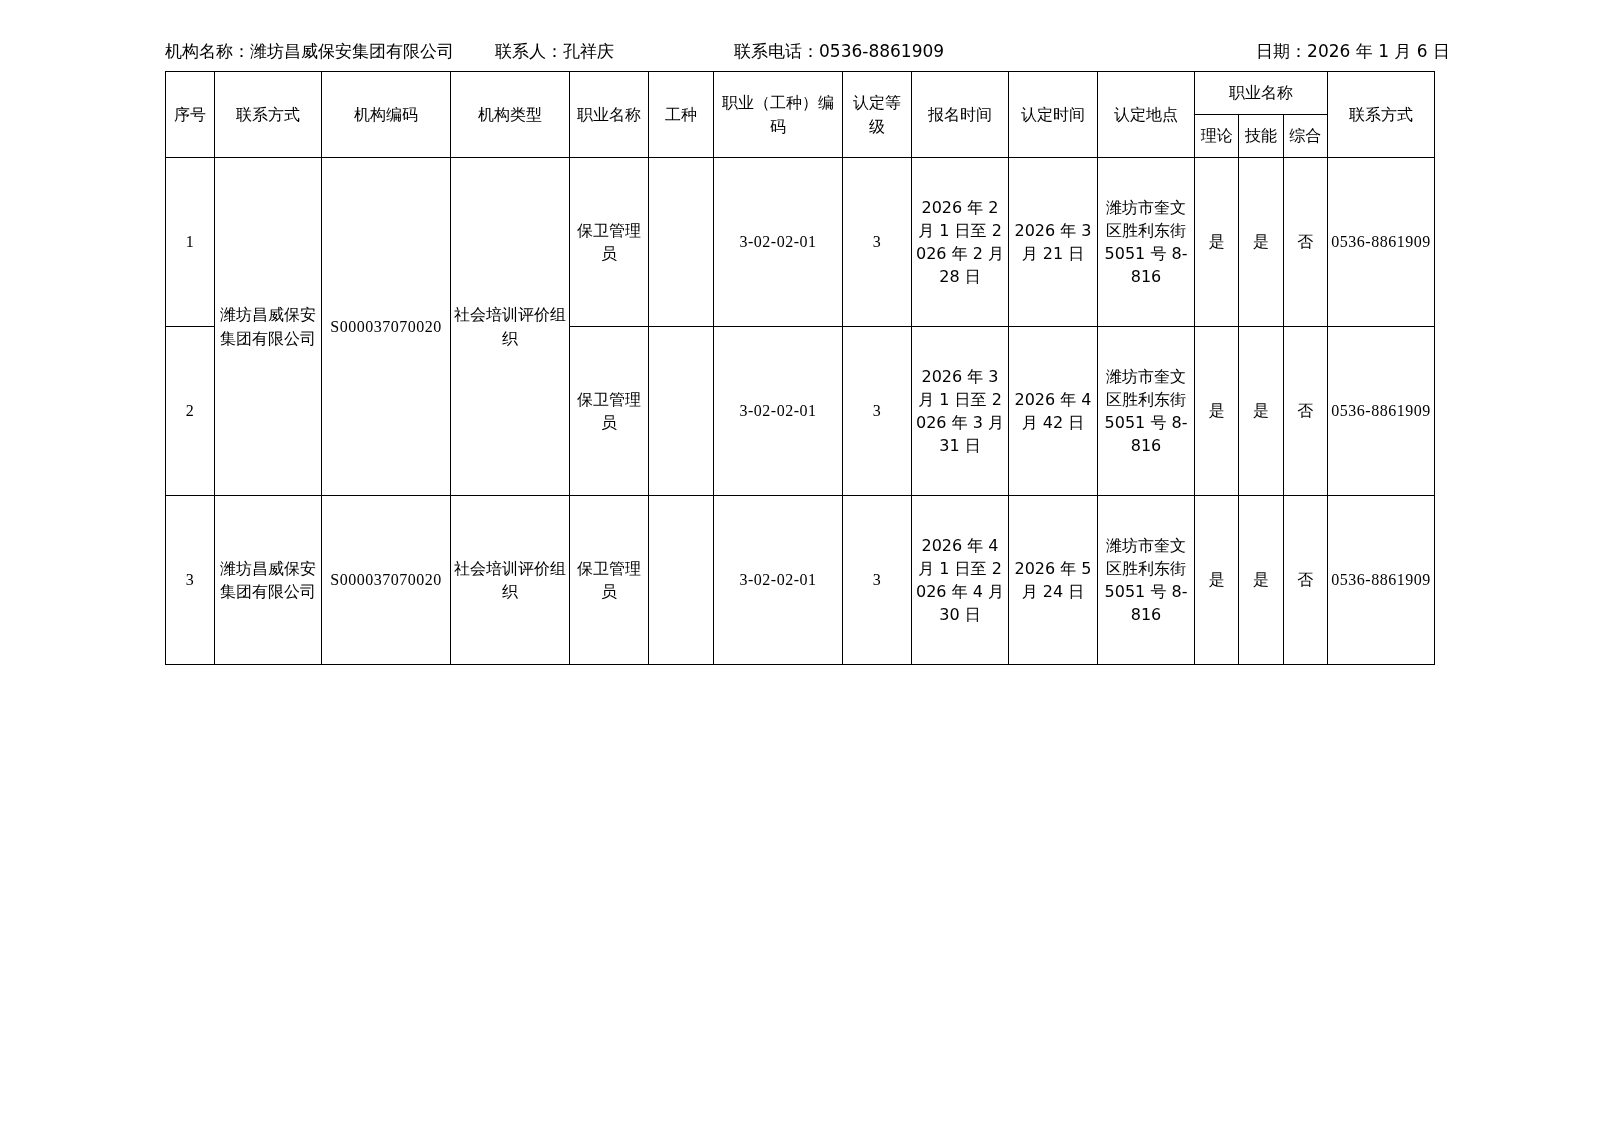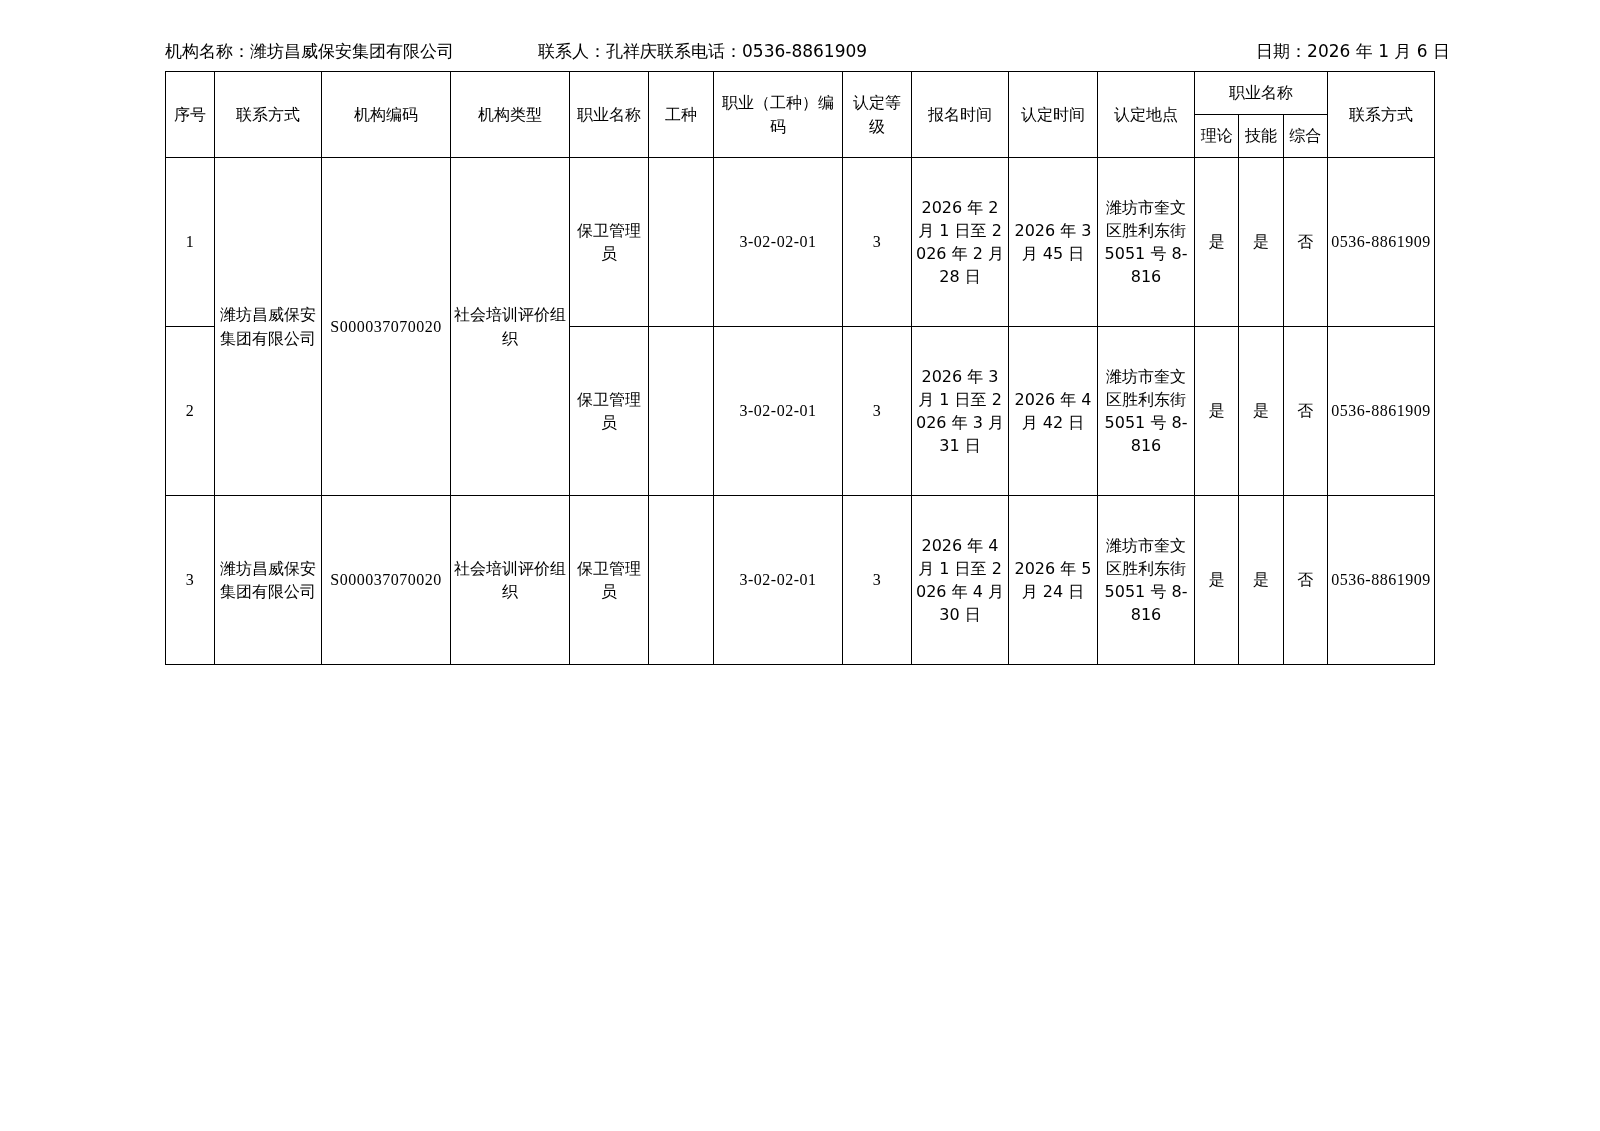--- a/index.html
+++ b/index.html
@@ -36,22 +36,22 @@
     align-items: center;
     margin: 40px 150px 8px 165px;
     font-size: 17px;
     font-family: "DejaVu Sans", "Liberation Sans", sans-serif;
     white-space: nowrap;
   }
   .meta-item {
     font-size: 17px;
   }
   .meta-org { flex: 0 0 auto; }
-  .meta-contact { margin-left: 84px; }
-  .meta-phone { }
+  .meta-contact { margin-left: 41px; }
+  .meta-phone { margin-left: 120px; }
   .meta-date { margin-left: auto; }
 
   table.main {
     border-collapse: collapse;
     margin: 0 auto;
     width: 1270px;
     table-layout: fixed;
     font-size: 16px;
     font-family: "DejaVu Sans", "Liberation Sans", sans-serif;
   }
@@ -138,21 +138,21 @@
       <tr>
         <td class="cell-tall num-lat">1</td>
         <td class="vtext" rowspan="2">潍坊昌威保安集团有限公司</td>
         <td class="num-lat" rowspan="2">S000037070020</td>
         <td class="vtext" rowspan="2">社会培训评价组织</td>
         <td>保卫管理员</td>
         <td></td>
         <td class="num-lat">3-02-02-01</td>
         <td class="num-lat">3</td>
         <td>2026 年 2 月 1 日至 2026 年 2 月 28 日</td>
-        <td>2026 年 3 月 45 日</td>
+        <td>2026 年 3 月 21 日</td>
         <td>潍坊市奎文区胜利东街 5051 号 8-816</td>
         <td>是</td>
         <td>是</td>
         <td>否</td>
         <td class="num-lat">0536-8861909</td>
       </tr>
 
       <tr>
         <td class="cell-tall num-lat">2</td>
         <td>保卫管理员</td>

